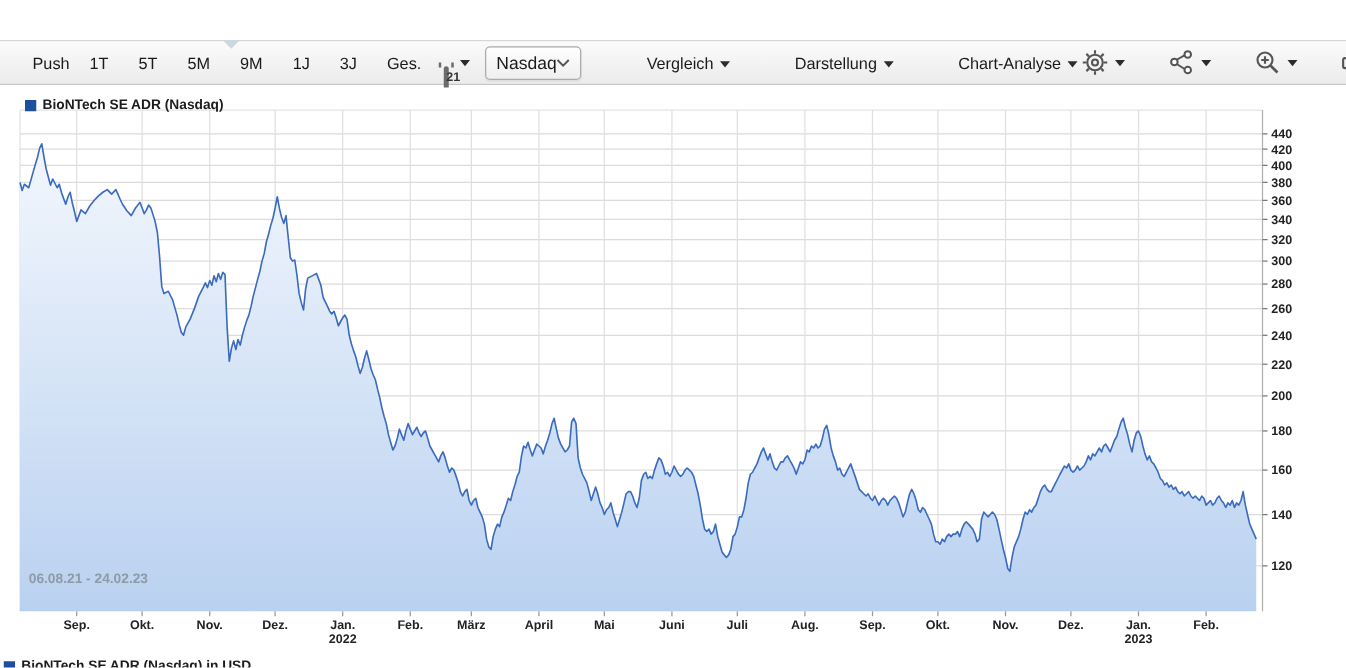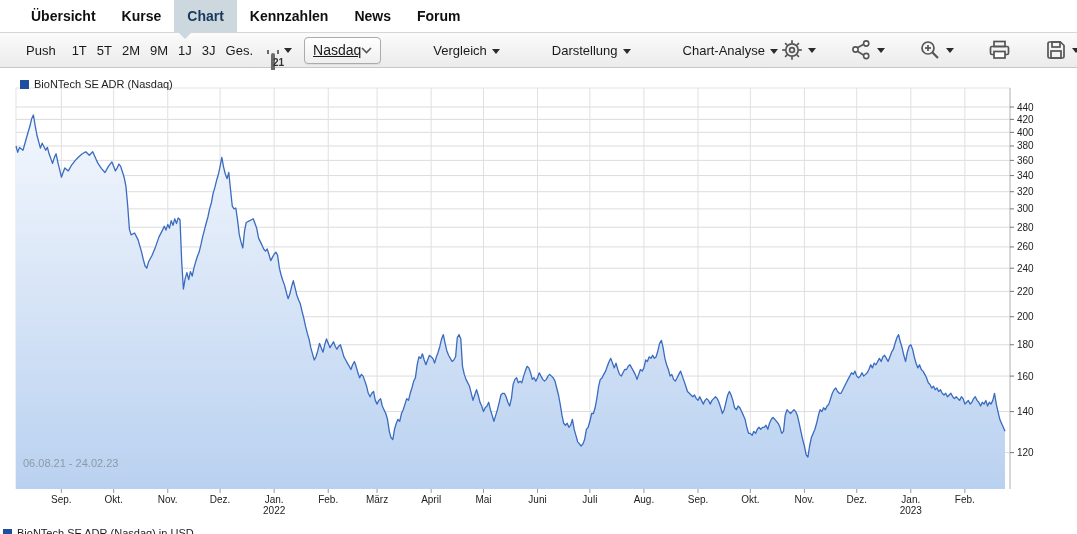--- a/index.html
+++ b/index.html
@@ -13,66 +13,58 @@
   .tab.active{background:#ccd7de;color:#16395c;}
   .notch{position:absolute;top:32px;left:178px;width:0;height:0;border-left:7px solid transparent;
     border-right:7px solid transparent;border-top:7px solid #ccd7de;z-index:6;}
 
   
   .toolbar{position:absolute;top:32px;left:0;right:0;height:36px;
     background:linear-gradient(#fbfbfb,#ebebeb);border-top:1px solid #d6d6d6;border-bottom:1px solid #c7c7c7;
     box-sizing:border-box;display:flex;align-items:center;padding:0 14px 0 26px;}
   .tlink{font-size:13px;color:#1a1a1a;cursor:pointer;white-space:nowrap;}
   .push{margin-right:16px;}
-  .periods{display:flex;gap:10px;margin-right:18px;}
+  .periods{display:flex;gap:24px;margin-right:18px;}
   .cal{position:relative;width:24px;height:19px;border:2px solid #6b6b6b;border-radius:4px;
     background:#fdfdfd;margin-right:4px;cursor:pointer;margin-top:28px;}
   .cal .num{position:absolute;left:0;right:0;top:2px;text-align:center;font-size:10px;font-weight:bold;color:#333;}
   .cal .nub1,.cal .nub2{position:absolute;top:-5px;width:2px;height:4px;background:#6b6b6b;}
   .cal .nub1{left:4px;} .cal .nub2{right:4px;}
   .caret{display:inline-block;width:0;height:0;border-left:4px solid transparent;
     border-right:4px solid transparent;border-top:5px solid #2b2b2b;margin-left:5px;vertical-align:middle;}
   .select{width:82px;height:25px;border:1px solid #ababab;border-radius:4px;
     background:linear-gradient(#fff,#efefef);display:flex;align-items:center;justify-content:space-between;
-    padding:0 8px;margin-left:12px;font-size:14px;color:#1a1a1a;cursor:pointer;box-shadow:0 1px 1px rgba(0,0,0,.06);text-decoration:underline;}
+    padding:0 8px;margin-left:12px;font-size:14px;color:#1a1a1a;cursor:pointer;box-shadow:0 1px 1px rgba(0,0,0,.06);}
   .menu{margin-left:52px;cursor:pointer;}
   .iconbar{margin-left:auto;display:flex;align-items:center;gap:9px;}
   .ibtn{display:flex;align-items:center;cursor:pointer;padding:2px 3px;}
   .ibtn svg{display:block;}
   .gap{width:10px;}
 
   
-  .chartwrap{position:absolute;top:70px;left:0;width:1077px;height:464px;background:#fff;}
+  .chartwrap{position:absolute;top:70px;left:0;width:1077px;height:464px;background:#fff;font-weight:bold;}
   .legend{position:absolute;top:8px;left:20px;font-size:11px;color:#1c1c1c;display:flex;align-items:center;z-index:3;}
   .sq{width:9px;height:9px;background:#1e4f9e;margin-right:5px;display:inline-block;}
   .range{position:absolute;top:387px;left:23px;font-size:11px;color:#8e9aa6;z-index:3;}
   .footleg{position:absolute;top:457px;left:3px;font-size:11px;color:#1c1c1c;display:flex;align-items:center;z-index:3;}
   svg#chart-svg{position:absolute;top:0;left:0;}
 </style>
 </head>
 <body>
 
 <div class="app">
 
-  <div class="tabbar">
-    <div class="tab">Übersicht</div>
-    <div class="tab">Kurse</div>
-    <div class="tab active">Chart</div>
-    <div class="tab">Kennzahlen</div>
-    <div class="tab">News</div>
-    <div class="tab">Forum</div>
-  </div>
   <div class="notch"></div>
 
   <div class="toolbar">
     <span class="tlink push">Push</span>
     <span class="periods">
       <span class="tlink">1T</span>
       <span class="tlink">5T</span>
-      <span class="tlink">2M</span>
+      <span class="tlink">5M</span>
       <span class="tlink">9M</span>
       <span class="tlink">1J</span>
       <span class="tlink">3J</span>
       <span class="tlink">Ges.</span>
     </span>
     <span class="cal">
       <span class="nub1"></span>
         <span class="nub2"></span>
       <span class="num">21</span>
     </span>

